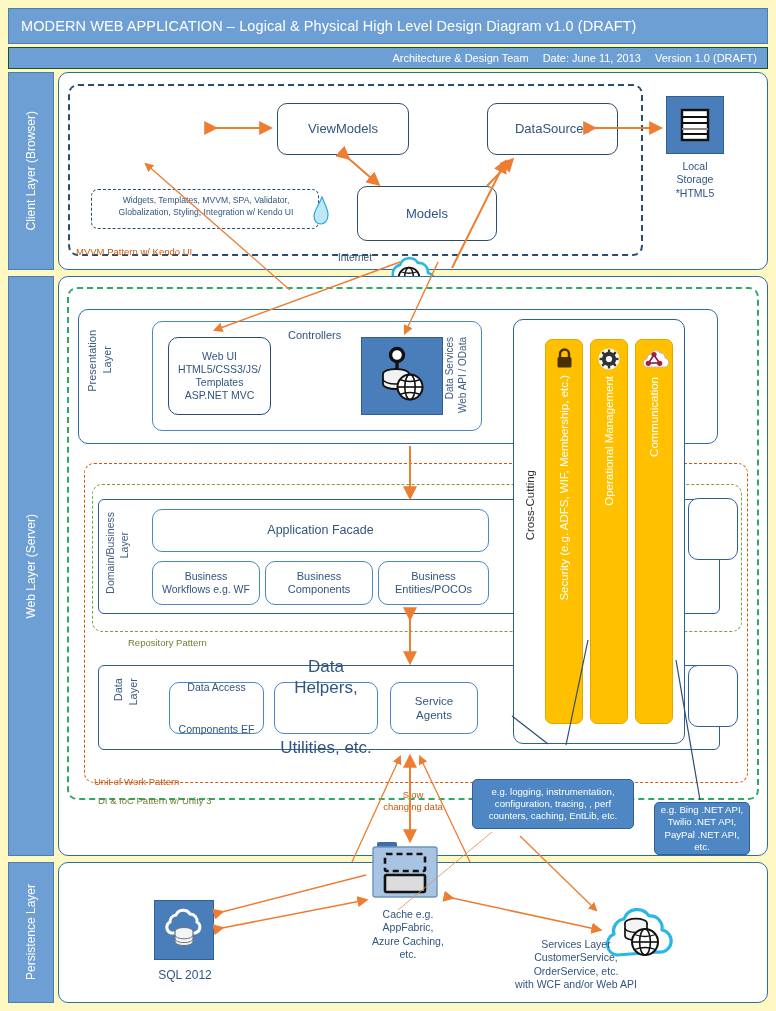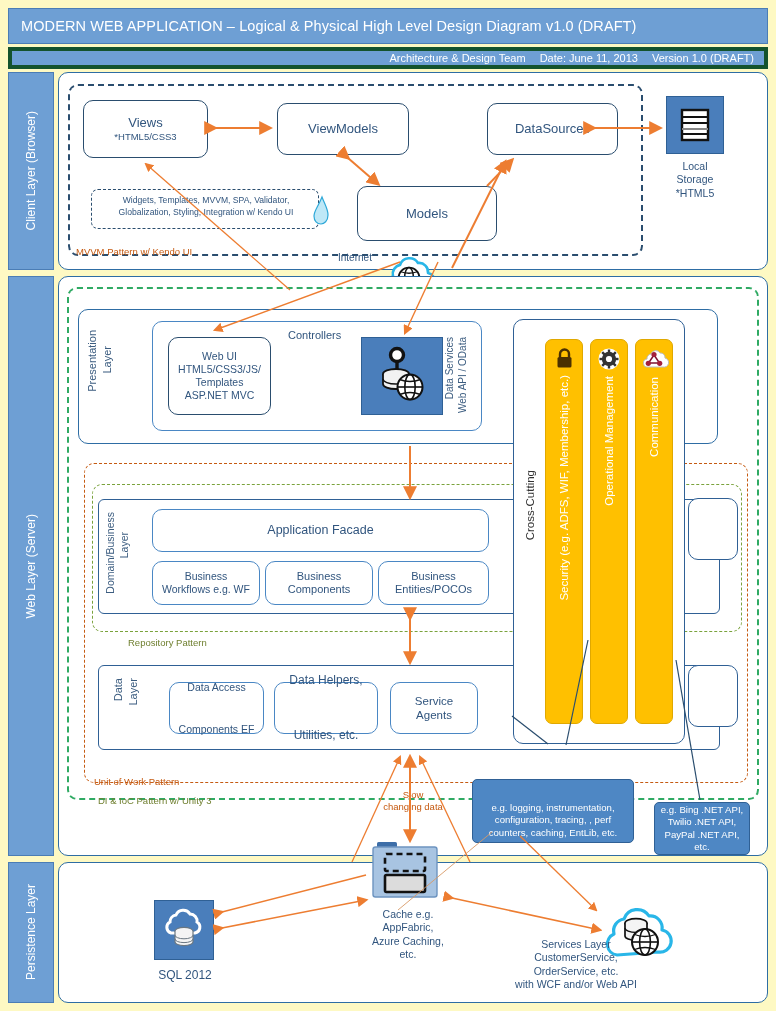--- a/index.html
+++ b/index.html
@@ -7,21 +7,21 @@
   #page{position:relative;width:776px;height:1011px;overflow:hidden;background:#fef9c3;}
 
   
   .abs{position:absolute;box-sizing:border-box;}
 
   
   .titlebar{left:8px;top:8px;width:760px;height:36px;background:#6e9fd4;
     border:1px solid #4b7db5;display:flex;align-items:center;padding-left:12px;
     color:#fff;font-size:14.5px;letter-spacing:.1px;white-space:nowrap;}
   .subbar{left:8px;top:47px;width:760px;height:22px;background:#6e9fd4;
-    border:4px solid #14532d;display:flex;align-items:center;justify-content:flex-end;
+    border:1px solid #14532d;display:flex;align-items:center;justify-content:flex-end;
     padding-right:10px;color:#fff;font-size:11px;gap:14px;white-space:nowrap;}
 
   
   .vtab{background:#6e9fd4;border:1px solid #4b7db5;display:flex;align-items:center;
     justify-content:center;color:#fff;font-size:12px;}
   .vtab span{writing-mode:vertical-rl;transform:rotate(180deg);white-space:nowrap;}
 
   
   .panel{background:#fff;border:1.4px solid #2e6da4;border-radius:10px;}
 
@@ -90,24 +90,20 @@
     <span>Web Layer (Server)</span>
   </div>
   <div class="abs vtab" style="left:8px;top:862px;width:46px;height:141px;">
     <span>Persistence Layer</span>
   </div>
 
   <div class="abs panel" style="left:58px;top:72px;width:710px;height:198px;"></div>
 
   <div class="abs dashbox d-navy" style="left:68px;top:84px;width:575px;height:172px;"></div>
 
-  <div class="abs rbox dark" style="left:83px;top:100px;width:125px;height:58px;">
-    <div style="font-size:13px">Views</div>
-    <div class="sub">*HTML5/CSS3</div>
-  </div>
 
   <div class="abs rbox dark" style="left:277px;top:103px;width:132px;height:52px;">
     <div style="font-size:13px">ViewModels</div>
   </div>
 
   <div class="abs rbox dark" style="left:456px;top:103px;width:131px;height:52px;margin-left:31px;">
     <div style="font-size:13px">DataSources</div>
   </div>
 
   <div class="abs rbox dark" style="left:357px;top:186px;width:140px;height:55px;">
@@ -224,21 +220,21 @@
   <div class="abs rbox" style="left:98px;top:665px;width:622px;height:85px;border-color:#2f6095;border-radius:6px;"></div>
   <div class="vtxt" style="left:112px;top:678px;width:32px;height:64px;">
     <span style="position:absolute;left:0;top:0;font-size:11px;">Data</span>
     <span style="position:absolute;left:15px;top:0;font-size:11px;">Layer</span>
   </div>
 
   <div class="abs rbox" style="left:169px;top:682px;width:95px;height:52px;border-color:#4a87c4;font-size:10.5px;gap:29px;">
     <div>Data Access</div>
     <div>Components EF</div>
   </div>
-  <div class="abs rbox" style="left:274px;top:682px;width:104px;height:52px;border-color:#4a87c4;font-size:12px;gap:40px;">
+  <div class="abs rbox" style="left:274px;top:682px;width:104px;height:52px;border-color:#4a87c4;font-size:17px;gap:40px;">
     <div>Data Helpers,</div>
     <div>Utilities, etc.</div>
   </div>
   <div class="abs rbox" style="left:390px;top:682px;width:88px;height:52px;border-color:#4a87c4;font-size:11.5px;text-align:right;">
     <div>Service</div>
     <div>Agents</div>
   </div>
   <div class="abs rbox" style="left:688px;top:665px;width:50px;height:62px;border-color:#2f6095;"></div>
 
   <div class="abs panel" style="left:513px;top:319px;width:172px;height:425px;border-color:#2f6095;border-width:1.3px;"></div>
@@ -325,21 +321,21 @@
     <ellipse cx="48" cy="45" rx="5.4" ry="13" fill="none" stroke="#111" stroke-width="1.6"></ellipse>
     <line x1="35" y1="45" x2="61" y2="45" stroke="#111" stroke-width="1.6"></line>
     <path d="M37.5 37.5 Q48 41.5 58.5 37.5" fill="none" stroke="#111" stroke-width="1.3"></path>
     <path d="M37.5 52.5 Q48 48.5 58.5 52.5" fill="none" stroke="#111" stroke-width="1.3"></path>
   </svg>
   <div class="caption" style="left:496px;top:938px;width:160px;font-size:10.5px;">Services Layer
 CustomerService,
 OrderService, etc.
 with WCF and/or Web API</div>
 
-  <div class="abs note" style="left:472px;top:779px;width:162px;height:64px;align-items:flex-end;">
+  <div class="abs note" style="left:472px;top:779px;width:162px;height:50px;">
     <div>
       <div>e.g. logging, instrumentation,</div>
       <div>configuration, tracing, , perf</div>
       <div>counters, caching, EntLib, etc.</div>
     </div>
   </div>
 
   <div class="abs note" style="left:654px;top:802px;width:96px;height:53px;">
     <div>
       <div>e.g. Bing .NET API,</div>

